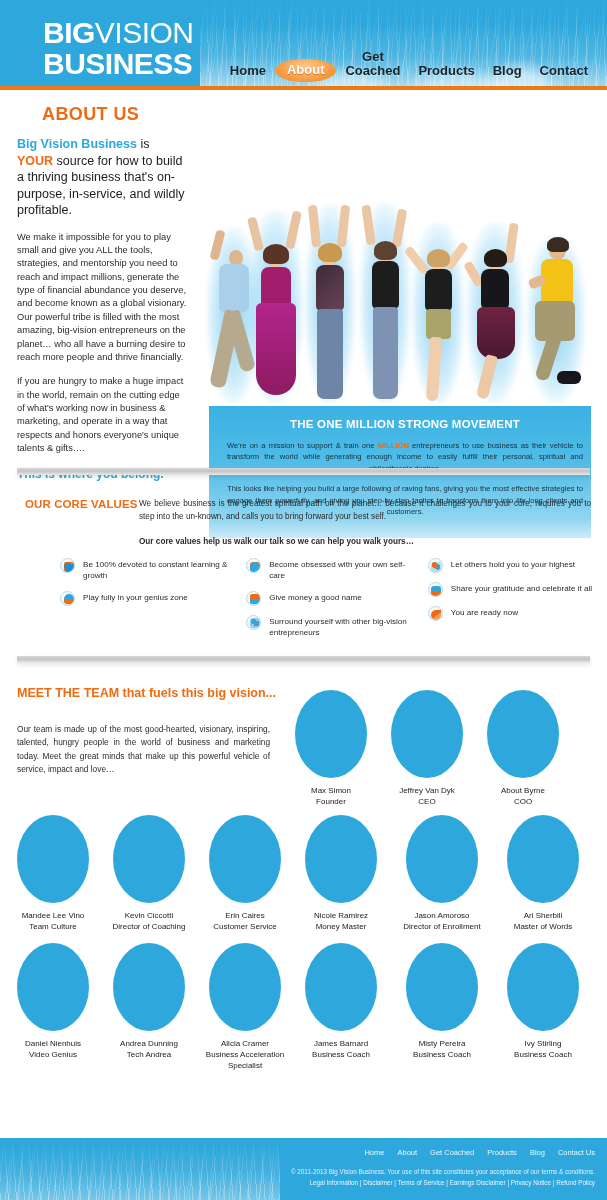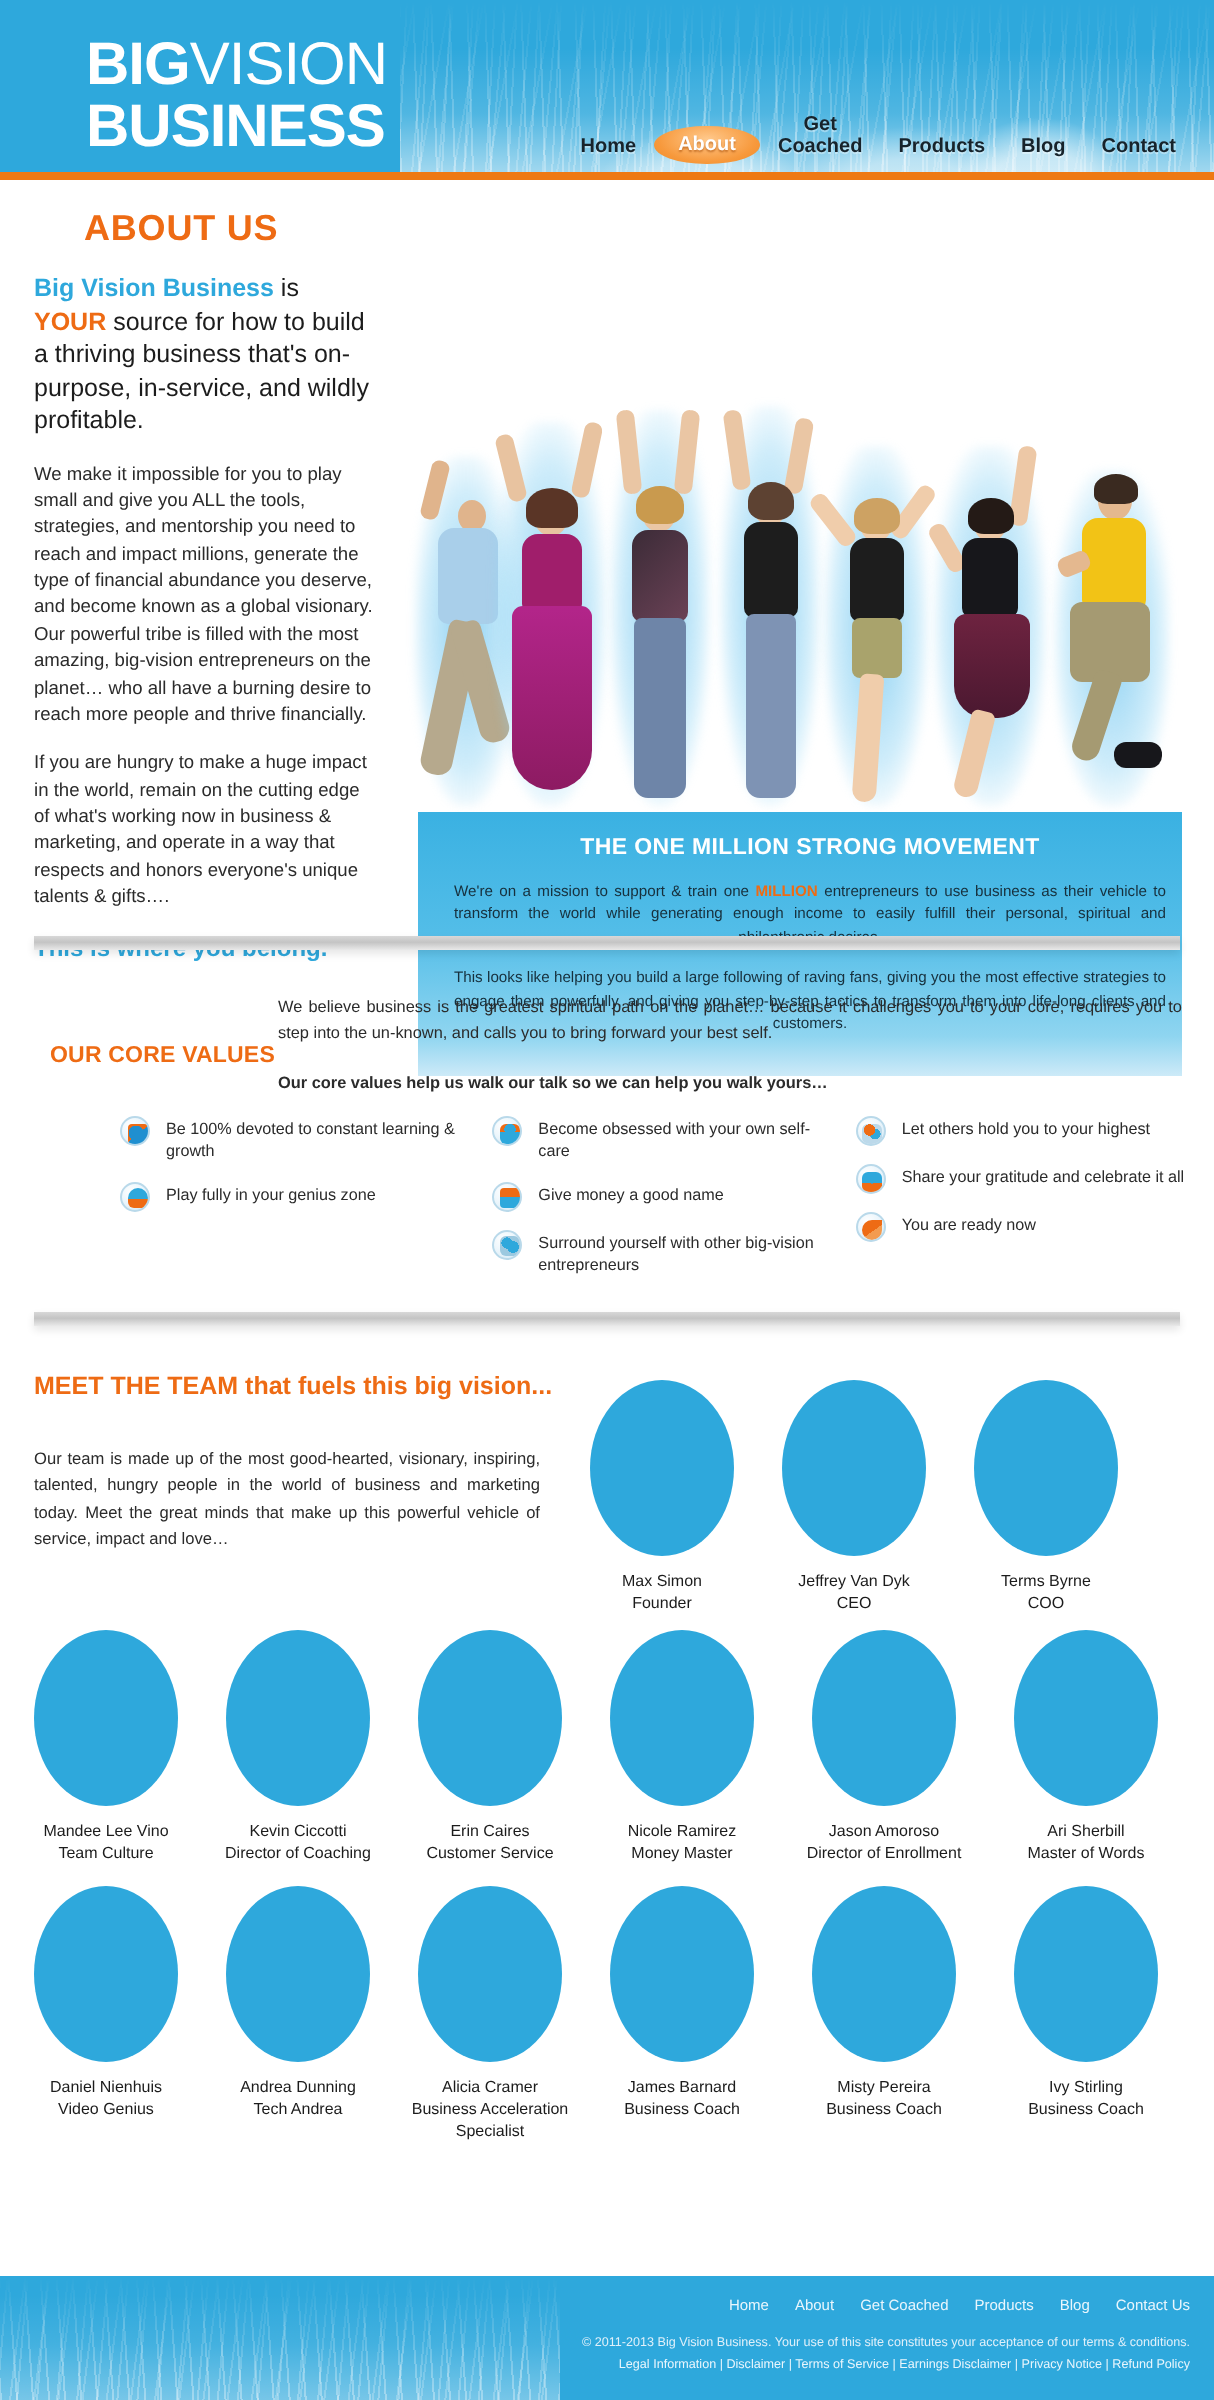--- a/index.html
+++ b/index.html
@@ -53,21 +53,21 @@
   .logo-l1 { font-size:30px; }
   .logo-l1 b { font-weight:bold; }
   .logo-l1 span { font-weight:300; }
   .logo-l2 { font-size:30px; font-weight:bold; }
 
   .nav {
     position:absolute; right:10px; bottom:4px;
     display:flex; align-items:flex-end; gap:0px;
   }
   .nav-item {
-    color:#17232b; font-size:10px; font-weight:bold;
+    color:#17232b; font-size:13px; font-weight:bold;
     padding:3px 9px; text-align:center; line-height:1.12;
     cursor:pointer; white-space:pre-line;
     text-shadow:0 1px 0 rgba(255,255,255,.35);
   }
   .nav-item.active {
     color:#ffffff;
     background:#f7a14a;
     background:radial-gradient(ellipse at 50% 35%, #ffc98c 0%, #f7993c 65%, #ef8a28 100%);
     border-radius:50%/50%;
     padding:4px 12px;
@@ -130,21 +130,21 @@
   
   .divider {
     position:absolute; left:17px; width:573px; height:7px;
     background:linear-gradient(to bottom,#d8d8d8 0%, #c4c4c4 45%, #e9e9e9 100%);
     box-shadow:0 2px 4px rgba(0,0,0,.10);
   }
 
   
   .cv-title {
     position:absolute; left:25px; top:498px;
-    color:#ee6b14; font-size:11.5px; font-weight:bold; letter-spacing:.1px;margin-top:24px;
+    color:#ee6b14; font-size:11.5px; font-weight:bold; letter-spacing:.1px;
   }
   .cv-intro { position:absolute; left:139px; top:498px; width:452px; }
   .cv-intro p {
     margin:0; font-size:8.2px; line-height:1.55; color:#2b2b2b; text-align:justify;
   }
   .cv-sub { margin-top:13px !important; color:#2ea8dc; font-weight:bold; text-align:right; }
 
   .cv-cols {
     position:absolute; left:60px; top:558px; width:540px;
     display:flex; gap:14px;
@@ -440,21 +440,21 @@
       <div class="mname">Max Simon</div>
       <div class="mrole">Founder</div>
     </div>
     <div class="member" style="width:96px;">
       <div class="photo"></div>
       <div class="mname">Jeffrey Van Dyk</div>
       <div class="mrole">CEO</div>
     </div>
     <div class="member" style="width:96px;">
       <div class="photo"></div>
-      <div class="mname">Terms Byrne</div>
+      <div class="mname">About Byrne</div>
       <div class="mrole">COO</div>
     </div>
   </div>
 
   <div class="team-row" style="top:125px; left:5px; width:600px;">
     <div class="member" style="width:96px;">
       <div class="photo"></div>
       <div class="mname">Mandee Lee Vino</div>
       <div class="mrole">Team Culture</div>
     </div>

